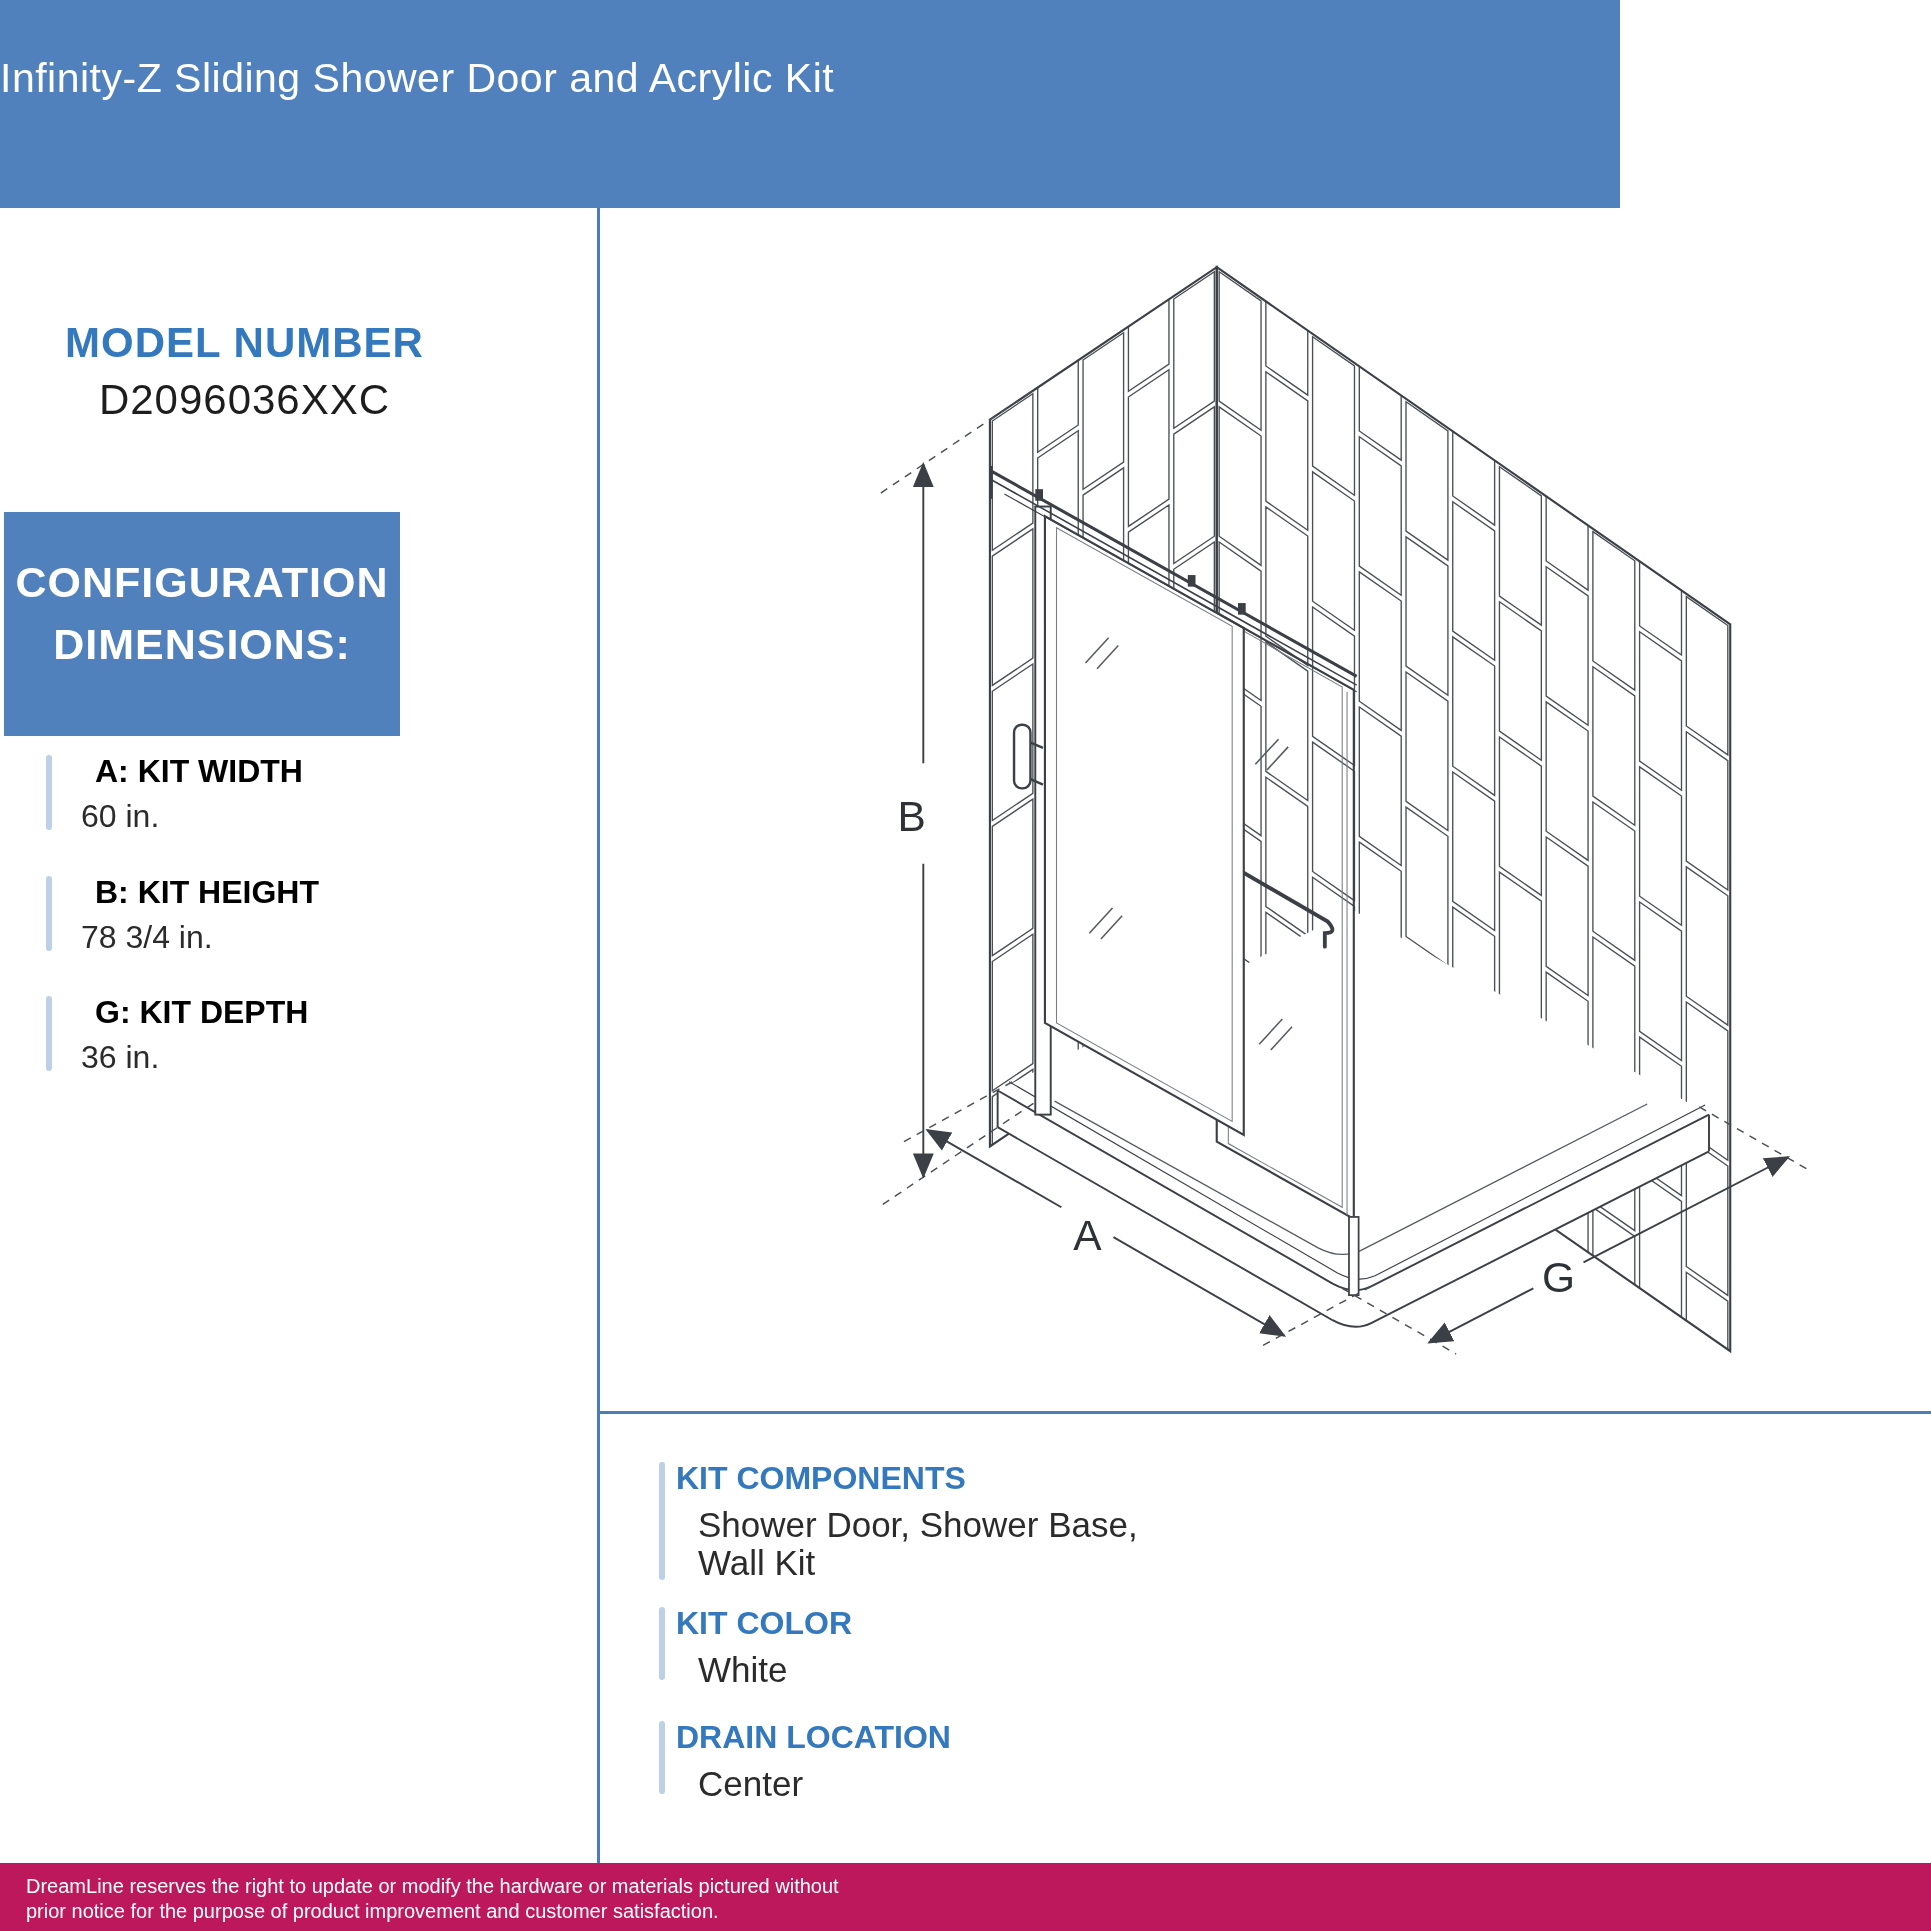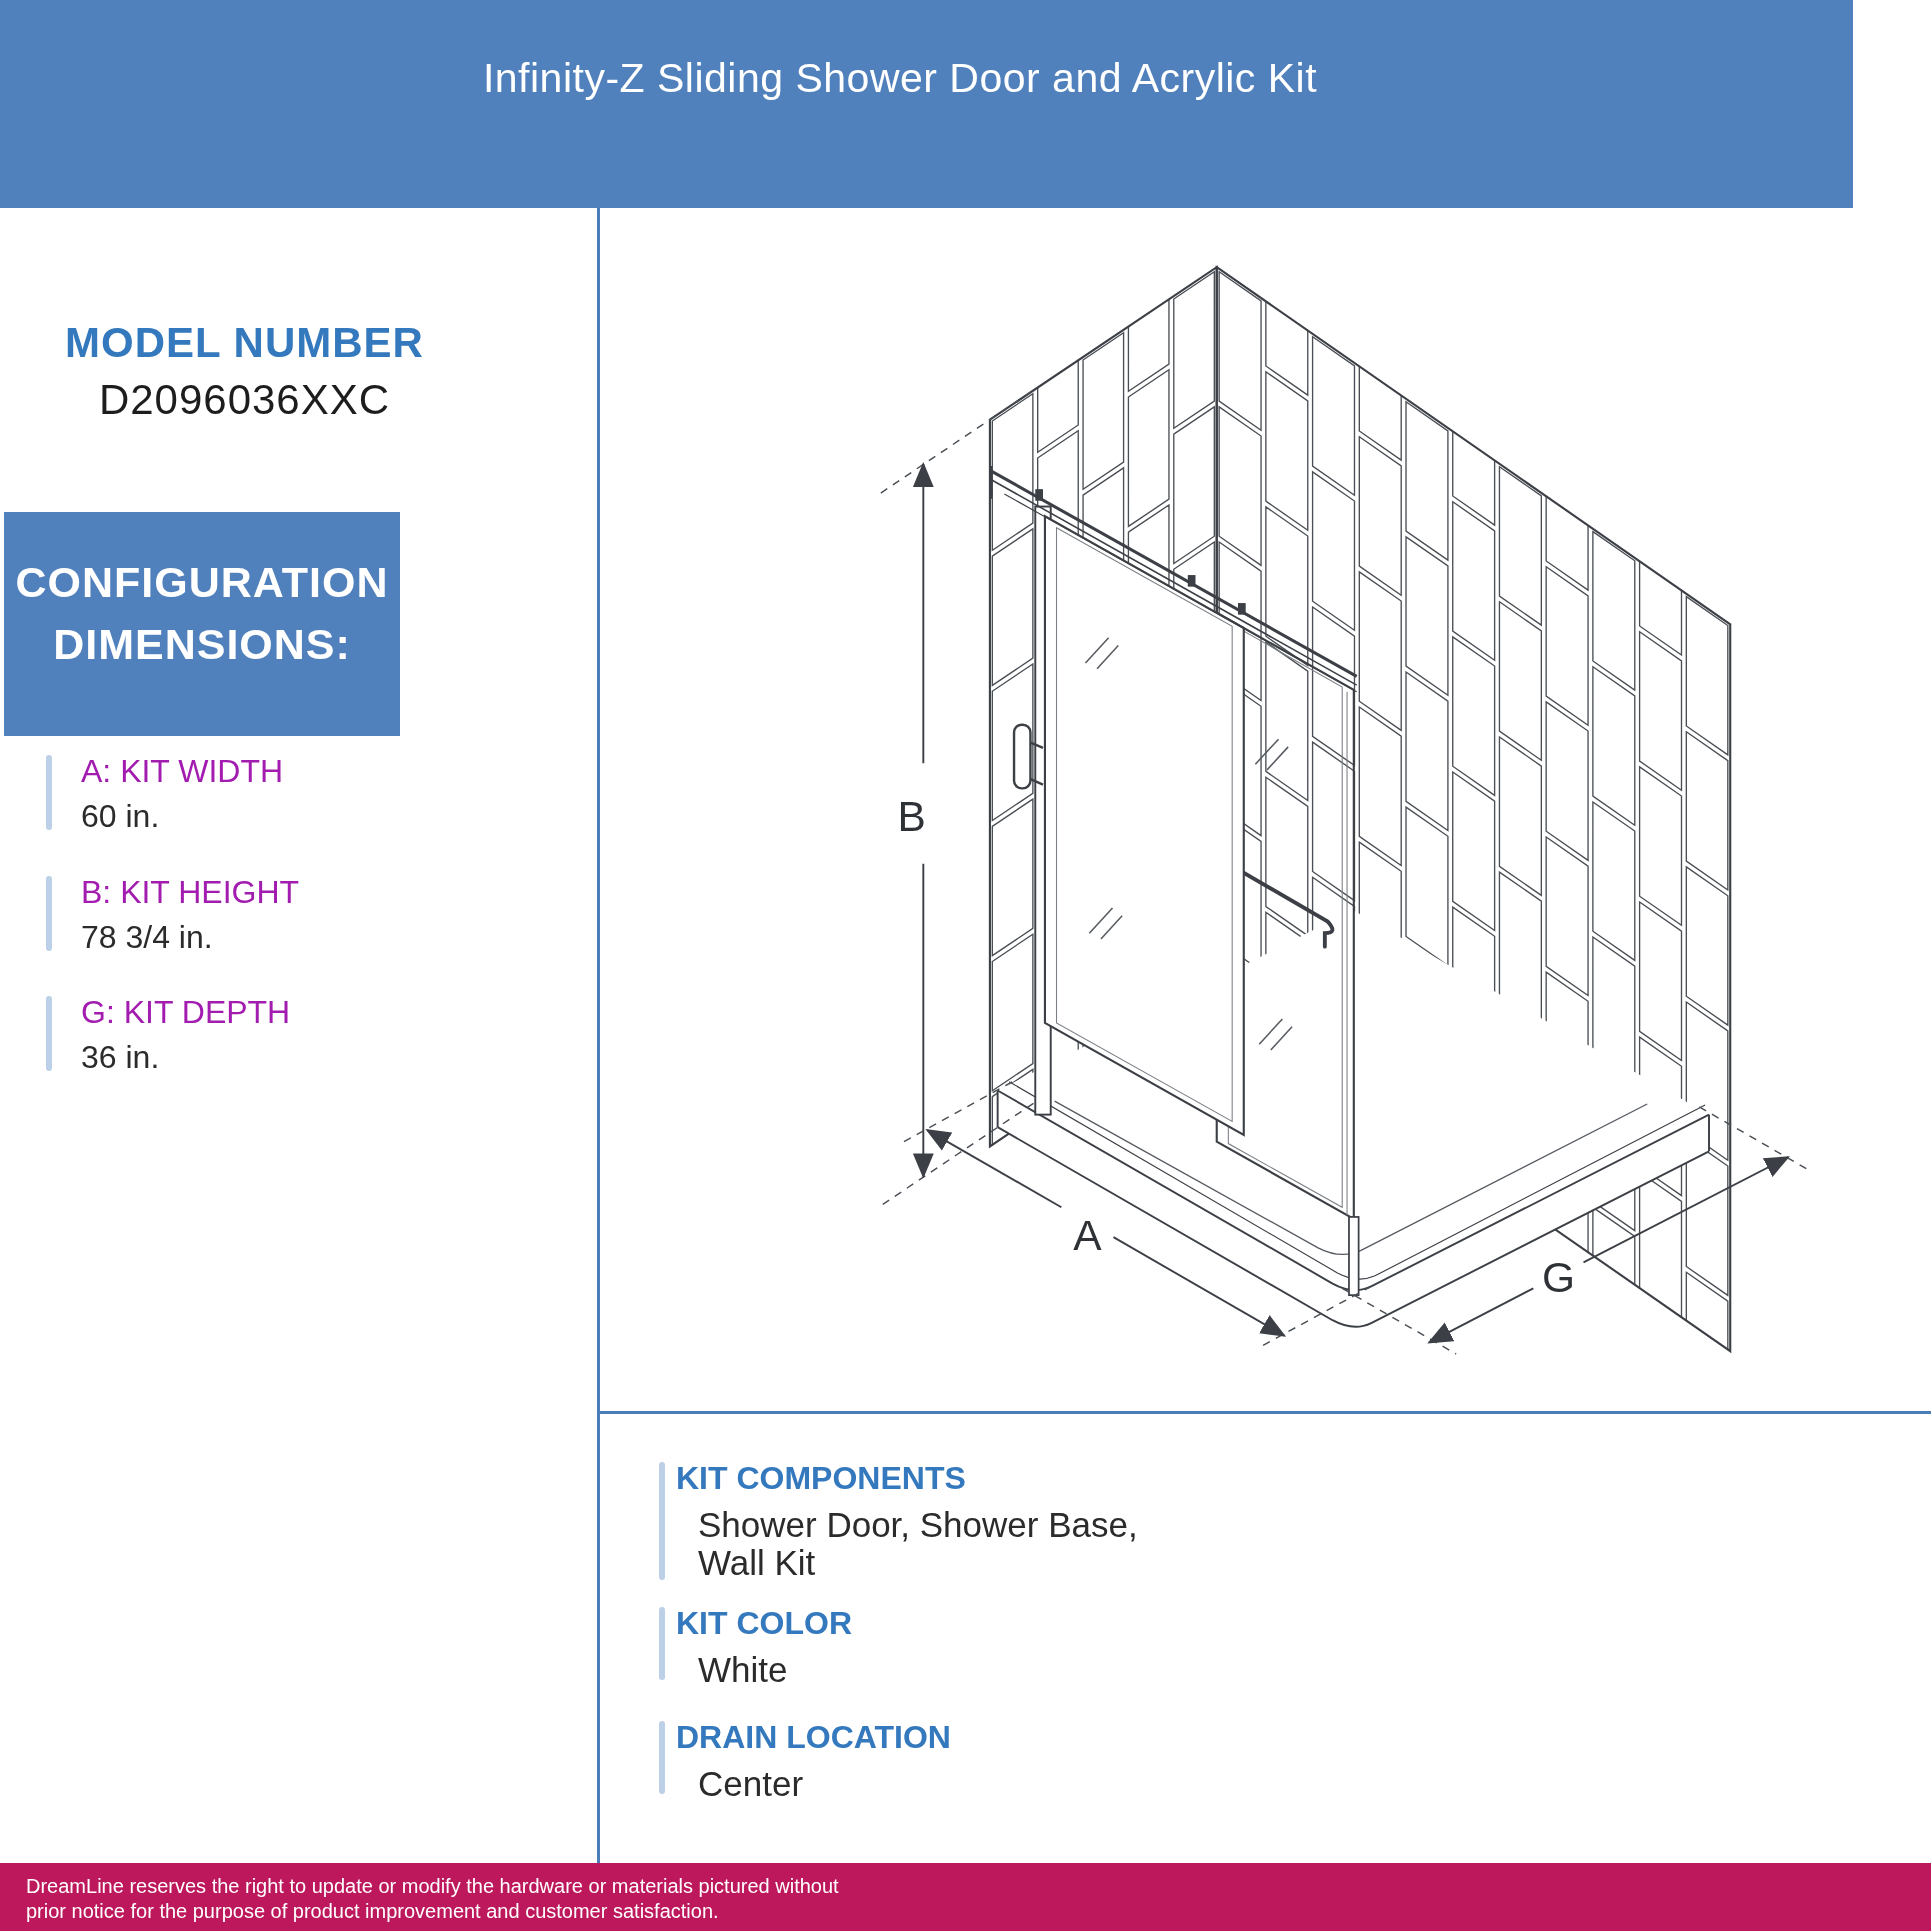--- a/index.html
+++ b/index.html
@@ -2,38 +2,38 @@
 <html><head>
 <meta charset="utf-8">
 <style>
   html,body{margin:0;padding:0;background:#e8e8e8;}
   #page{
     position:relative;width:1931px;height:1931px;background:#fff;
     font-family:"Liberation Sans",sans-serif;overflow:hidden;
   }
   
   #header{
-    position:absolute;left:0;top:0;width:1853px;height:208px;
-    box-sizing:border-box;padding:54px 53px 0 0;text-align:center;
+    position:absolute;left:0;top:0;width:1620px;height:208px;
+    box-sizing:border-box;padding:54px 53px 0 0;text-align:left;
   }
   #header .t1,#header .t2{
     color:#fff;font-size:41px;line-height:48px;letter-spacing:0.5px;font-weight:400;
   }
   
   #model-block{position:absolute;left:0;top:319px;width:489px;text-align:center;}
   #model-label{font-size:42px;font-weight:700;color:#3478BD;letter-spacing:1px;}
   #model-number{font-size:42px;color:#1d1d1d;margin-top:9px;letter-spacing:1px;}
   #config-box{
     position:absolute;left:4px;top:512px;width:396px;height:224px;
     text-align:center;box-sizing:border-box;padding-top:39px;
   }
   #config-box div{color:#fff;font-size:43px;font-weight:700;line-height:62px;letter-spacing:1px;}
   .dim-row{position:absolute;left:46px;width:406px;}
   .dim-bar{position:absolute;left:0;top:1.9px;width:5.8px;height:75px;background:#BCD0E8;border-radius:2.9px;}
-  .dim-label{margin-left:35px;font-size:32px;font-weight:400;color:#a21caf;line-height:37px;}
+  .dim-label{margin-left:49px;font-size:32px;font-weight:700;color:#000000;line-height:37px;}
   .dim-value{margin-left:35px;font-size:32px;color:#2b2b2b;line-height:39px;margin-top:6.8px;}
   
   #v-rule{position:absolute;left:597px;top:208px;width:2.9px;height:1656px;}
   #h-rule{position:absolute;left:597px;top:1411px;width:1334px;height:2.9px;}
   
   #diagram{position:absolute;left:599px;top:188px;width:1332px;height:1222px;}
   
   .det-row{position:absolute;left:659px;width:869px;}
   .det-bar{position:absolute;left:0;top:1.9px;width:5.8px;background:#BCD0E8;border-radius:2.9px;}
   .det-label{margin-left:17px;font-size:32px;font-weight:700;color:#3478BD;line-height:37px;}

